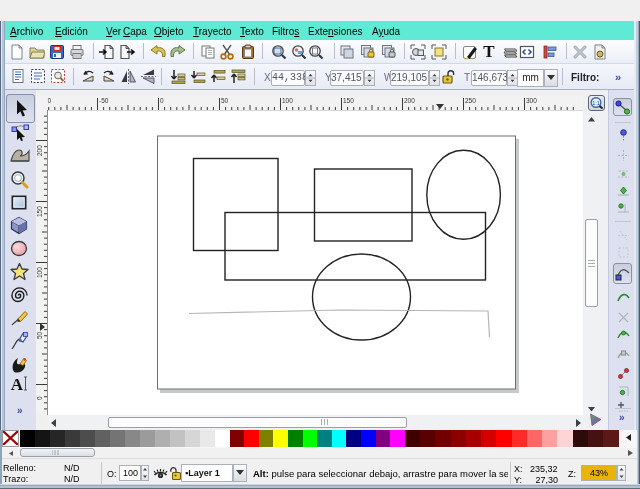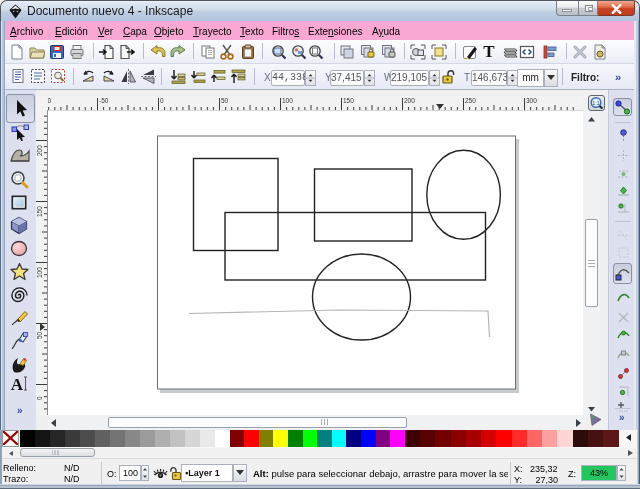--- a/index.html
+++ b/index.html
@@ -2,21 +2,21 @@
 <html><head><meta charset="utf-8">
 <style>
 html,body{margin:0;padding:0;}
 body{width:640px;height:489px;overflow:hidden;font-family:"Liberation Sans",sans-serif;background:#fff;}
 .abs{position:absolute;}
 #win{position:absolute;left:0;top:0;width:640px;height:489px;background:#f0f0f0;}
 #title{position:absolute;left:0;top:0;width:640px;height:22px;
  background:linear-gradient(180deg,#f0f5fa 0%,#dfe8f3 8%,#d2deec 40%,#bfcde2 52%,#b0c4dc 100%);
  border-radius:7px 7px 0 0;border:1px solid #50565e;border-bottom:none;box-sizing:border-box;}
 #title .tx{position:absolute;left:26px;top:3px;font-size:12px;color:#1a1a1a;}
-#menubar{position:absolute;left:1px;top:21px;width:638px;height:19px;background:#f9a8d4;border-bottom:1px solid #e3e3e3;}
+#menubar{position:absolute;left:1px;top:21px;width:638px;height:19px;background:#5eead4;border-bottom:1px solid #e3e3e3;}
 #menubar span{position:absolute;top:5px;font-size:10px;color:#000;}
 #tb1{position:absolute;left:5px;top:40px;width:630px;height:23px;background:linear-gradient(180deg,#fcfdff 0%,#eef1f8 80%,#e9edf5 100%);border-bottom:1px solid #d4d8e4;}
 #tb2{position:absolute;left:5px;top:64px;width:630px;height:25px;background:linear-gradient(180deg,#f5f7fc 0%,#e6eaf5 100%);border-bottom:1px solid #a9b1c6;}
 .vsep1{position:absolute;top:3px;width:1px;height:16px;background:#b9bdcb;}
 .vsep2{position:absolute;top:4px;width:1px;height:17px;background:#b9bdcb;}
 .icon{position:absolute;}
 #toolbox{position:absolute;left:5px;top:90px;width:31px;height:340px;background:#dde1ef;}
 #hruler{position:absolute;left:36px;top:96px;width:547px;height:14px;background:#f2f2f2;}
 #vruler{position:absolute;left:36px;top:110px;width:11px;height:305px;background:#f2f2f2;}
 #canvas{position:absolute;left:47px;top:110px;width:536px;height:305px;background:#ffffff;overflow:hidden;}
@@ -35,49 +35,25 @@
 .mini{font-size:9px;color:#000;}
 #lborder{position:absolute;left:0;top:21px;width:5px;height:409px;background:linear-gradient(90deg,#5a6a80 0 1px,#dfe6ef 1px 2px,#b5c4d8 2px 4px,#93a7c0 4px 5px);}
 #rborder{position:absolute;left:634px;top:21px;width:6px;height:409px;background:linear-gradient(90deg,#e8ecf2 0 2px,#c3cfdd 2px 4px,#8fa3ba 4px 5px,#4e5a6a 5px 6px);}
 #bborder{position:absolute;left:0;top:484px;width:640px;height:5px;background:linear-gradient(180deg,#cdd6e2 0 1px,#9aa8bb 1px 2px,#b4c0d0 2px 4px,#5e6c7c 4px 5px);}
 #lborder2{position:absolute;left:0;top:430px;width:2px;height:56px;background:#8fa3bc;}
 #rborder2{position:absolute;left:637px;top:430px;width:3px;height:56px;background:linear-gradient(90deg,#c3cfdd 0 1px,#8fa3ba 1px 2px,#4e5a6a 2px 3px);}
 </style></head>
 <body>
 <div id="win">
 
-<div id="title">
- <svg class="abs" style="left:7px;top:3px" width="15" height="15" viewBox="0 0 16 16">
-   <path d="M8 0.5 L14.5 6.5 L8 15.5 L1.5 6.5 Z" fill="#141414"></path>
-   <path d="M8 1.5 L12.5 5.8 L8 4.8 L3.5 5.8 Z" fill="#e8ecf2"></path>
-   <path d="M5 7.5 L7 7.2 L6.2 9 Z M11 7.5 L9 7.2 L9.8 9 Z" fill="#cfd6e4"></path>
- </svg>
- <span class="tx">Documento nuevo 4 - Inkscape</span>
-
- <div class="abs" style="left:555px;top:0px;width:79px;height:15px;">
-  <div class="abs" style="left:0;top:0;width:22px;height:15px;background:linear-gradient(180deg,#fdfdfd 0%,#e8eaec 45%,#cdd1d6 50%,#b9bec5 100%);border:1px solid #7a828e;border-right:none;border-top:none;border-radius:0 0 0 4px;box-sizing:border-box;">
-    <div class="abs" style="left:5px;top:8px;width:10px;height:3px;background:#fff;border:1px solid #8a9098;box-sizing:border-box"></div>
-  </div>
-  <div class="abs" style="left:22px;top:0;width:20px;height:15px;background:linear-gradient(180deg,#fdfdfd 0%,#e8eaec 45%,#cdd1d6 50%,#b9bec5 100%);border:1px solid #7a828e;border-top:none;box-sizing:border-box;">
-    <div class="abs" style="left:6px;top:3.5px;width:8px;height:7px;background:#f6f6f6;border:1px solid #7e848c;box-sizing:border-box">
-            <div class="abs" style="left:1.5px;top:1.5px;width:3px;height:2px;border:1px solid #9aa0a8"></div>
-          </div>
-  </div>
-  <div class="abs" style="left:42px;top:0;width:37px;height:15px;background:linear-gradient(180deg,#f0a78c 0%,#dd6a47 45%,#c94524 50%,#bd3d1e 100%);border:1px solid #7a3a2a;border-left:none;border-top:none;border-radius:0 0 4px 0;box-sizing:border-box;">
-    <svg class="abs" style="left:13px;top:2.5px" width="11" height="10" viewBox="0 0 11 10">
-            <path d="M1.8 1.2 L9.2 8.8 M9.2 1.2 L1.8 8.8" stroke="#fff" stroke-width="2.5" fill="none" stroke-linecap="round"></path>
-          </svg>
-  </div>
- </div>
-</div>
 
 <div id="menubar">
  <span style="left:9px"><u>A</u>rchivo</span>
  <span style="left:54px"><u>E</u>dición</span>
- <span style="left:97px"><u>V</u>er</span>
+ <span style="left:105px"><u>V</u>er</span>
  <span style="left:122px"><u>C</u>apa</span>
  <span style="left:153px"><u>O</u>bjeto</span>
  <span style="left:192px"><u>T</u>rayecto</span>
  <span style="left:239px"><u>T</u>exto</span>
  <span style="left:271px">Filtro<u>s</u></span>
  <span style="left:307px">Exte<u>n</u>siones</span>
  <span style="left:371px">A<u>y</u>uda</span>
 </div>
 
 <div id="tb1">
@@ -787,21 +763,21 @@
           <path d="M0,0 h8 l-4,5 z" fill="#333"></path>
         </svg>
       </div>
 <div class="abs" style="left:253px;top:9px;width:255px;height:12px;overflow:hidden;white-space:nowrap;font-size:9.5px;"><b>Alt:</b> pulse para seleccionar debajo, arrastre para mover la selecci</div>
 <div class="abs" style="left:510px;top:3px;width:1px;height:22px;background:#c8c8c8;"></div>
 <span class="abs mini" style="left:514px;top:5px;">X:</span>
       <span class="abs mini" style="left:530px;top:5px;width:28px;text-align:left;display:inline-block;">235,32</span>
 <span class="abs mini" style="left:514px;top:16px;">Y:</span>
       <span class="abs mini" style="left:530px;top:16px;width:28px;text-align:right;display:inline-block;">27,30</span>
 <span class="abs mini" style="left:568px;top:10px;">Z:</span>
-<div class="abs" style="left:581px;top:6px;width:36px;height:16px;background:#22c55e;border:1px solid #aab0bc;box-sizing:border-box;font-size:9px;text-align:center;line-height:14px;">43%</div>
+<div class="abs" style="left:581px;top:6px;width:36px;height:16px;background:#eab308;border:1px solid #aab0bc;box-sizing:border-box;font-size:9px;text-align:center;line-height:14px;">43%</div>
 <div class="abs" style="left:617px;top:6px;width:9px;height:16px;background:linear-gradient(180deg,#fbfbfc,#dfe2e8);border:1px solid #aab0bc;box-sizing:border-box;">
         <svg width="7" height="14" style="display:block">
           <path d="M3.5,2 l2,2.5 h-4 z" fill="#444"></path>
           <path d="M3.5,12 l2,-2.5 h-4 z" fill="#444"></path>
         </svg>
       </div>
 </div>
 
 <div id="lborder"></div>
 <div id="rborder"></div>

